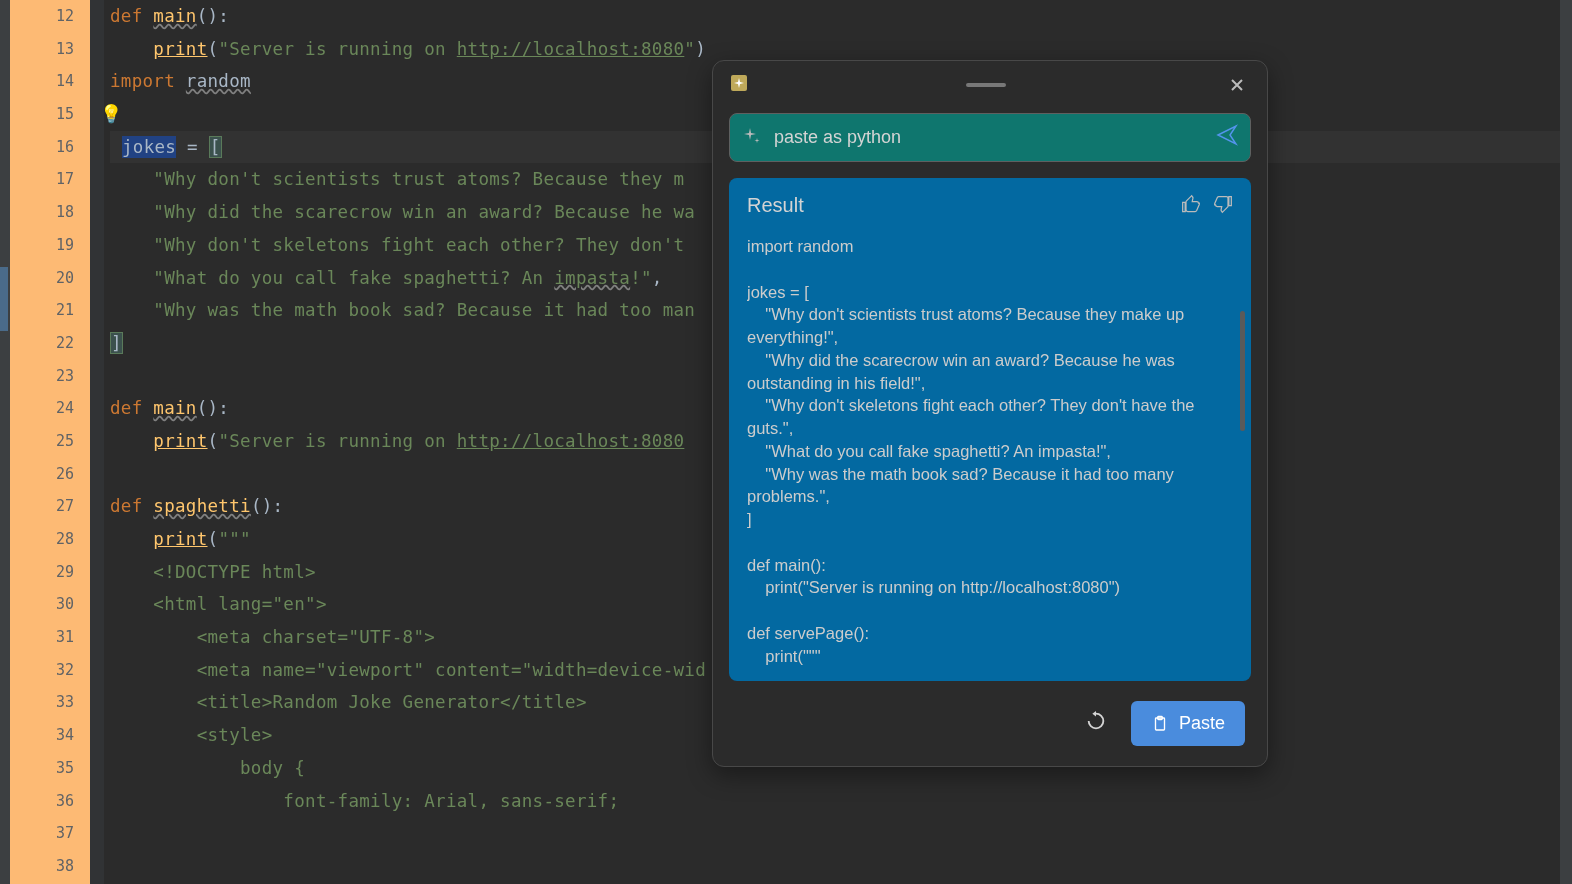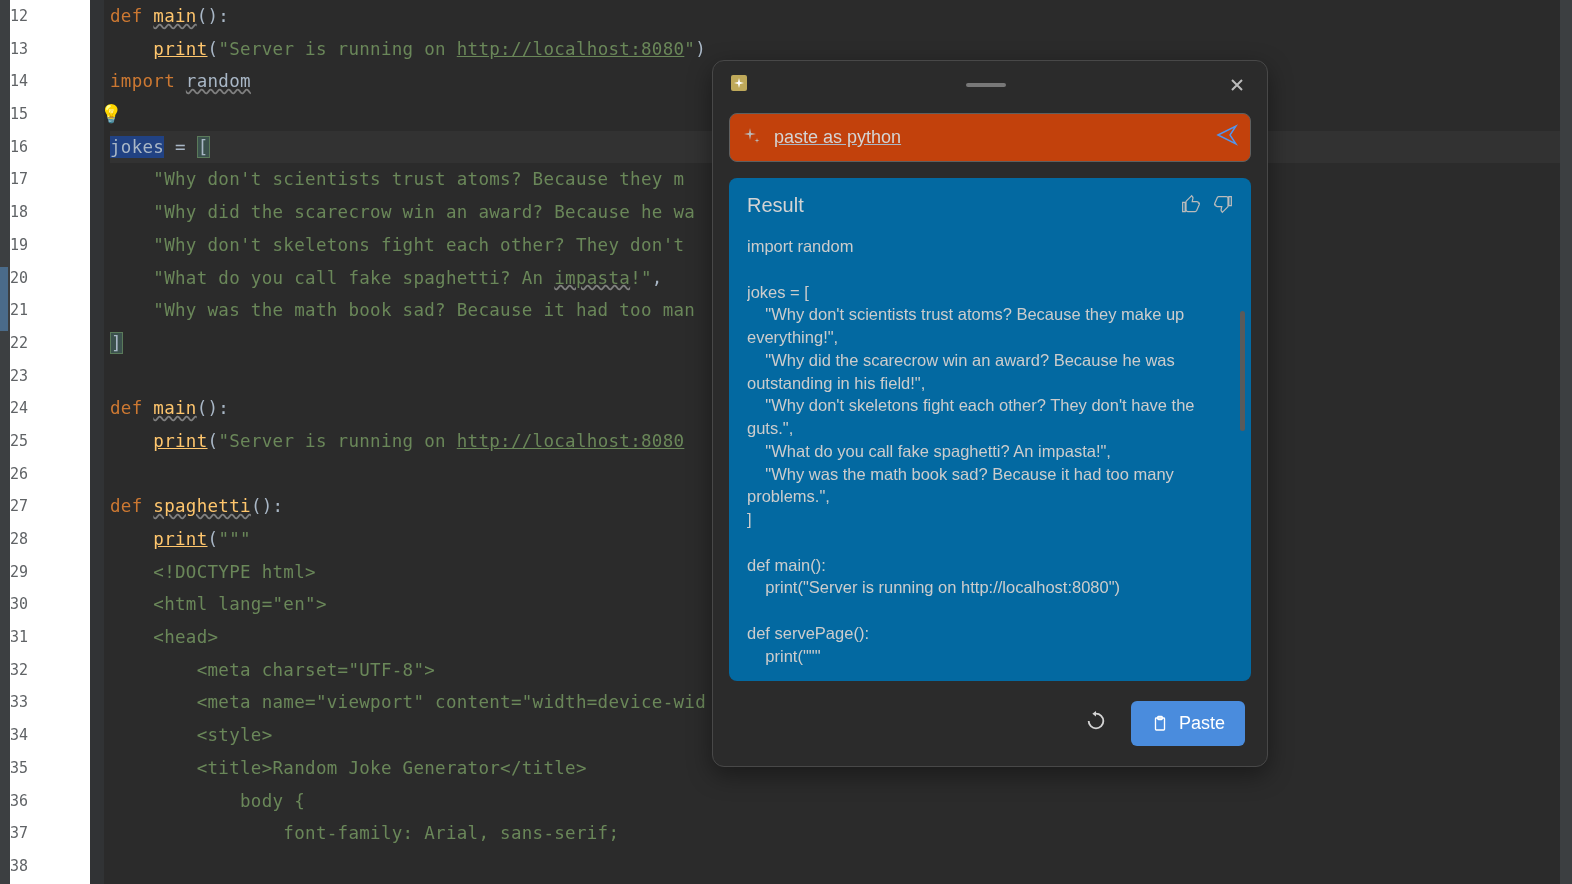--- a/index.html
+++ b/index.html
@@ -20,23 +20,23 @@
     height: 100%;
   }
   
   .left-margin {
     width: 10px;
     background: #3c3f41;
   }
   
   .gutter {
     width: 80px;
-    background: #ffffff;
+    background: #fdba74;
     padding-right: 16px;
-    text-align: left;
+    text-align: right;
     color: #606366;
     font-size: 15px;
   }
   
   .gutter-line {
     height: 32.7px;
     line-height: 32.7px;
   }
   
   .fold-gutter {
@@ -69,21 +69,21 @@
     font-size: 18px;
   }
   
   .kw { color: #cc7832; }
   .fn { color: #ffc66d; text-decoration: underline; }
   .str { color: #6a8759; }
   .url { color: #6a8759; text-decoration: underline; }
   .br { color: #a9b7c6; }
   .warn { text-decoration: underline wavy #808080; }
   
-  .sel-bg { background: #214283; padding: 1px 0; }
+  .sel-bg { background: #214283; padding: 1px 0; margin-left: 12px; }
   .match-br { background: #3b514d; border: 1px solid #5a7a5a; }
   
   
   .popup {
     position: absolute;
     top: 60px;
     left: 712px;
     width: 556px;
     background: #2b2b2b;
     border: 1px solid #484848;
@@ -117,27 +117,26 @@
     cursor: pointer;
     width: 28px;
     height: 28px;
     display: flex;
     align-items: center;
     justify-content: center;
   }
   
   .input-area {
     margin: 4px 16px 16px 16px;
-    background: #c2410c;
+    background: #0f766e;
     border: 1px solid #5e6060;
     border-radius: 8px;
     display: flex;
     align-items: center;
     padding: 10px 12px;
-    text-decoration: underline;
   }
   
   .sparkle {
     color: #bbbbbb;
     margin-right: 12px;
     font-size: 18px;
   }
   
   .prompt-input {
     flex: 1;
@@ -310,25 +309,24 @@
     <div class="code-line">    <span class="str">"Why was the math book sad? Because it had too man</span></div>
     <div class="code-line"><span class="match-br">]</span></div>
     <div class="code-line"></div>
     <div class="code-line"><span class="kw">def </span><span class="fn warn">main</span><span class="br">():</span></div>
     <div class="code-line">    <span class="fn">print</span><span class="br">(</span><span class="str">"Server is running on </span><span class="url">http://localhost:8080</span></div>
     <div class="code-line"></div>
     <div class="code-line"><span class="kw">def </span><span class="fn warn">spaghetti</span><span class="br">():</span></div>
     <div class="code-line">    <span class="fn">print</span><span class="br">(</span><span class="str">"""</span></div>
     <div class="code-line"><span class="str">    &lt;!DOCTYPE html&gt;</span></div>
     <div class="code-line"><span class="str">    &lt;html lang="en"&gt;</span></div>
-    <div class="code-line"><span class="str">    &lt;head&gt;</span></div>
     <div class="code-line"><span class="str">        &lt;meta charset="UTF-8"&gt;</span></div>
     <div class="code-line"><span class="str">        &lt;meta name="viewport" content="width=device-wid</span></div>
+    <div class="code-line"><span class="str">        &lt;title&gt;Random Joke Generator&lt;/title&gt;</span></div>
     <div class="code-line"><span class="str">        &lt;style&gt;</span></div>
-    <div class="code-line"><span class="str">        &lt;title&gt;Random Joke Generator&lt;/title&gt;</span></div>
     <div class="code-line"><span class="str">            body {</span></div>
     <div class="code-line"><span class="str">                font-family: Arial, sans-serif;</span></div>
   </div>
 </div>
 
 <div class="right-scrollbar"></div>
 
 <div class="popup">
   <div class="popup-header">
     <span class="popup-icon">

